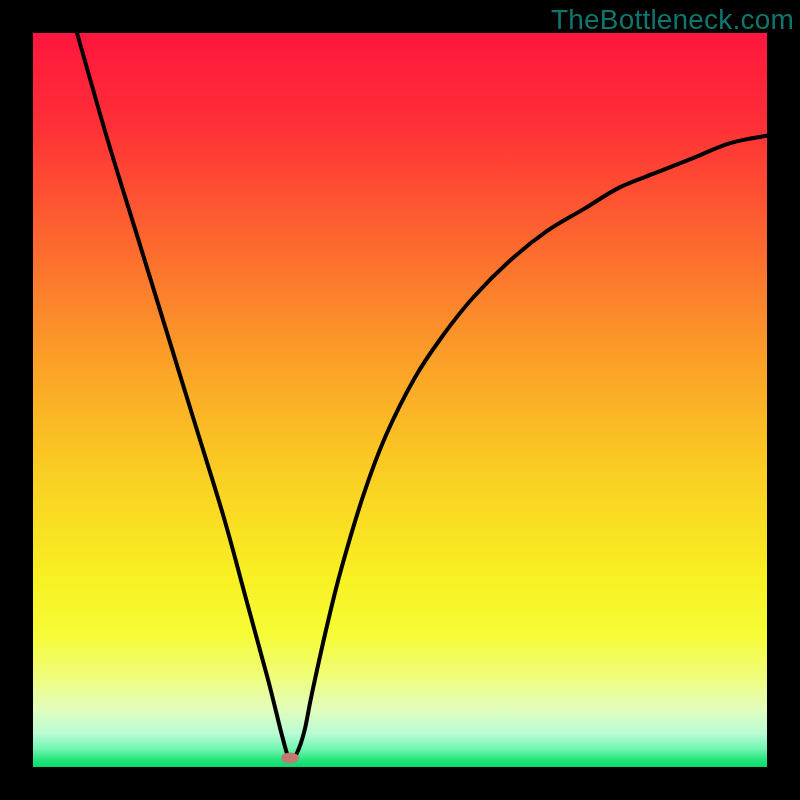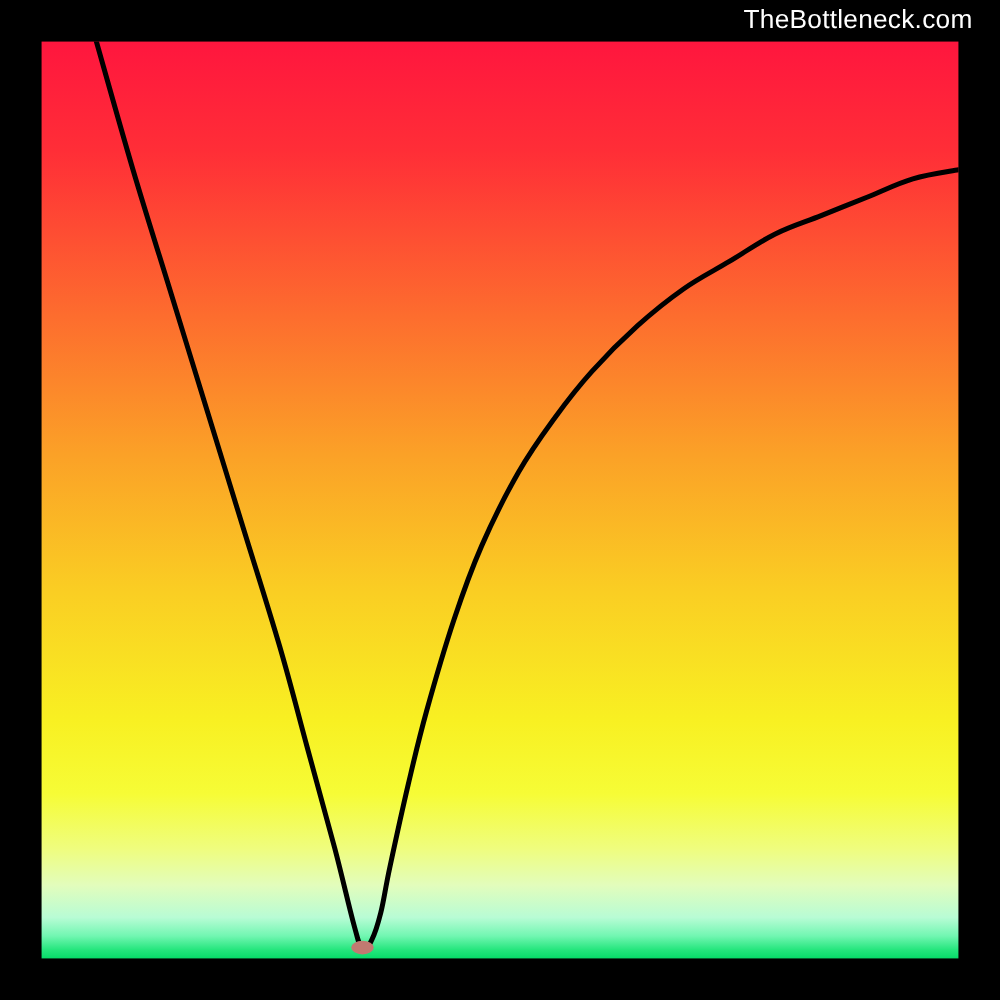--- a/index.html
+++ b/index.html
@@ -13,23 +13,23 @@
   }
   .stage {
     position: relative;
     width: 800px;
     height: 800px;
     background: #000;
   }
   .watermark {
     position: absolute;
     top: 4px;
-    right: 22px;
-    color: #ffffff;
-    font-size: 21px;
+    right: 6px;
+    color: #0f766e;
+    font-size: 28px;
     font-weight: 400;
     letter-spacing: 0.2px;
     z-index: 20;
   }
   .plot-area {
     position: absolute;
     left: 33px;
     top: 33px;
     width: 734px;
     height: 734px;

